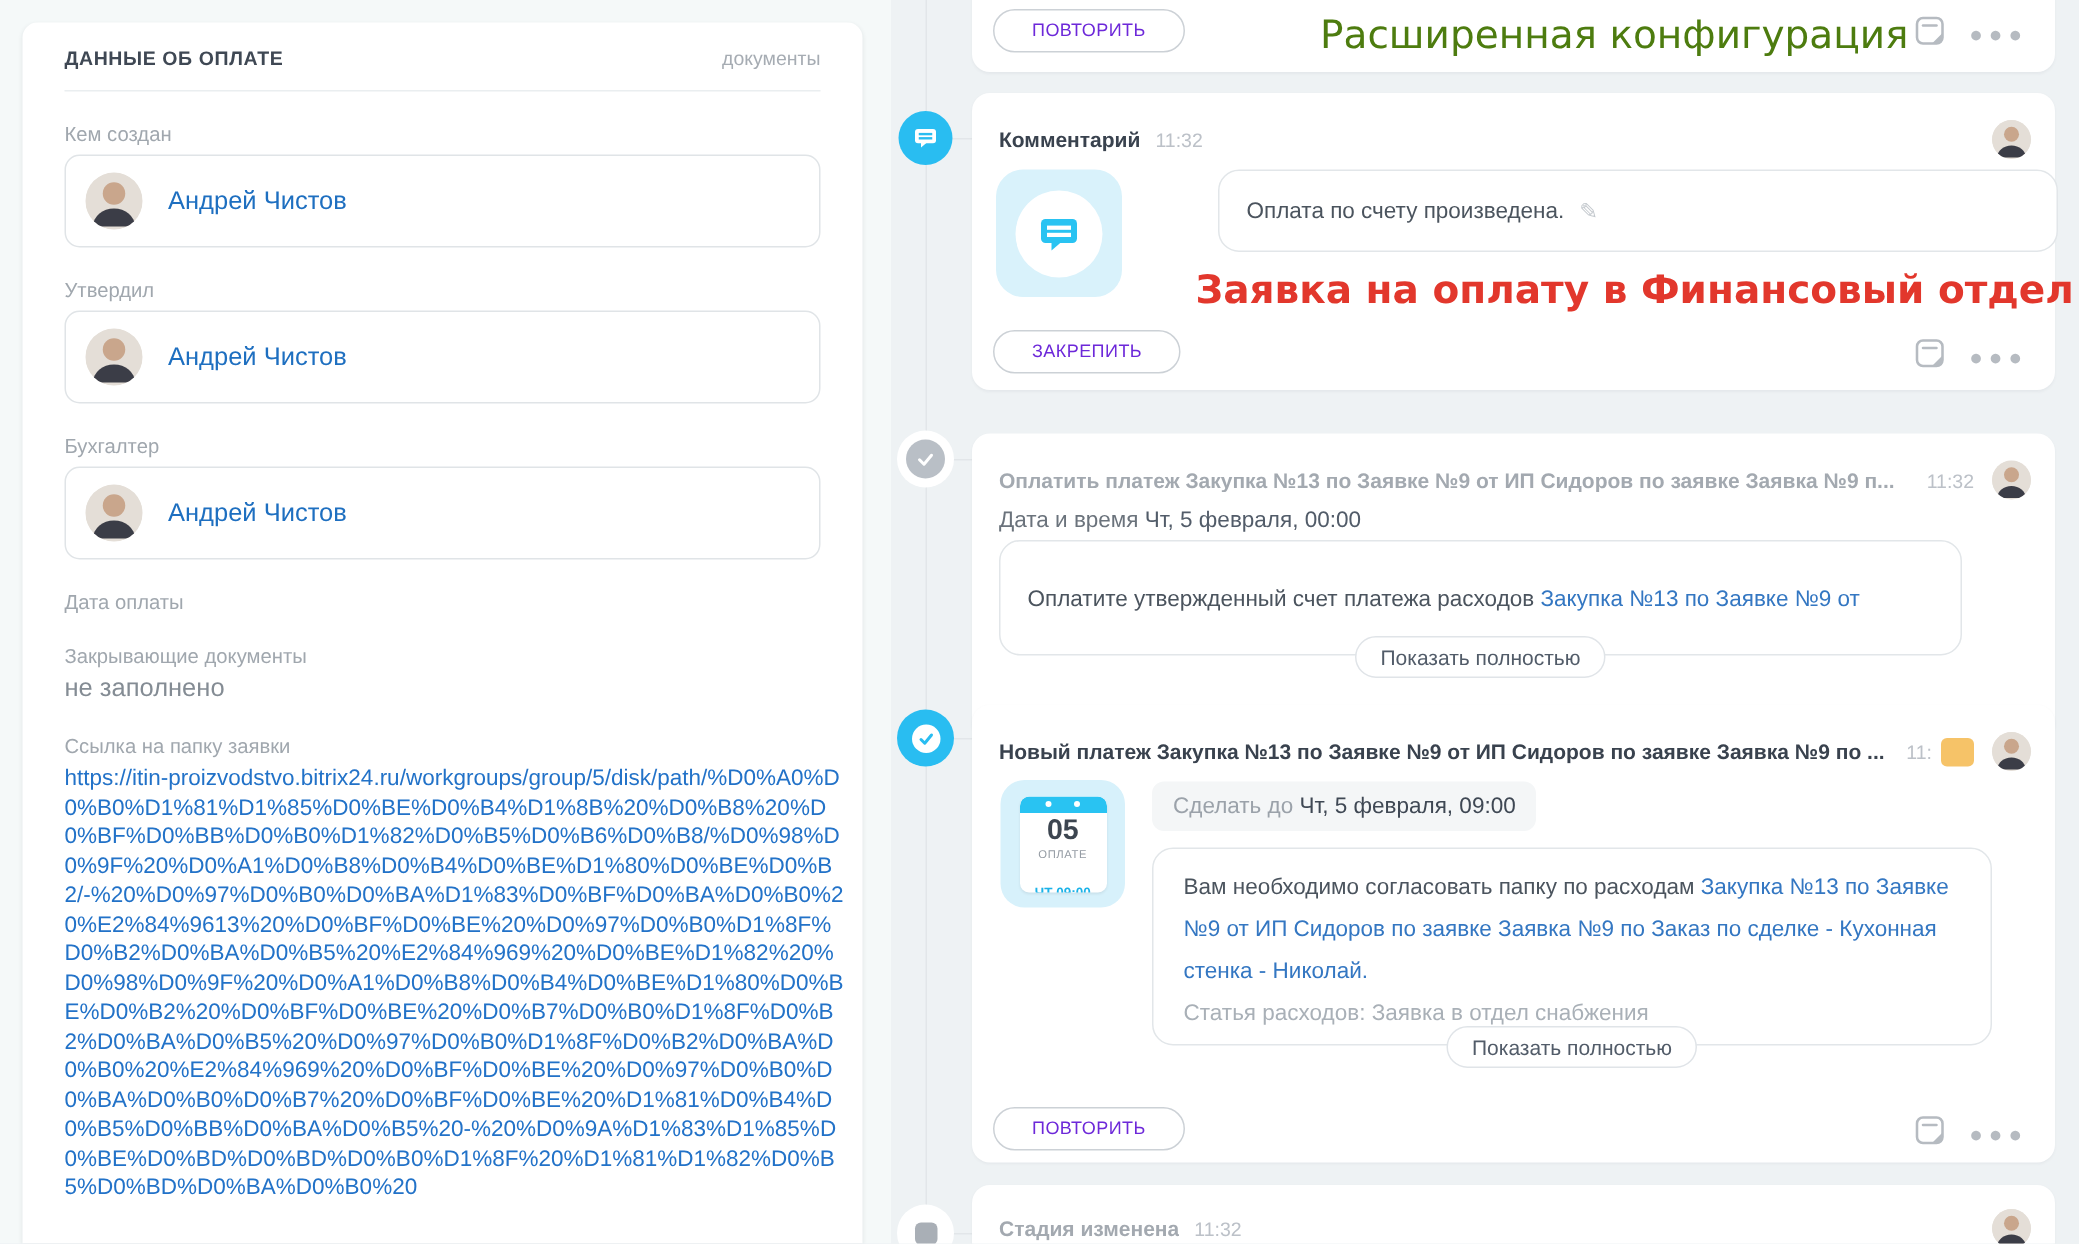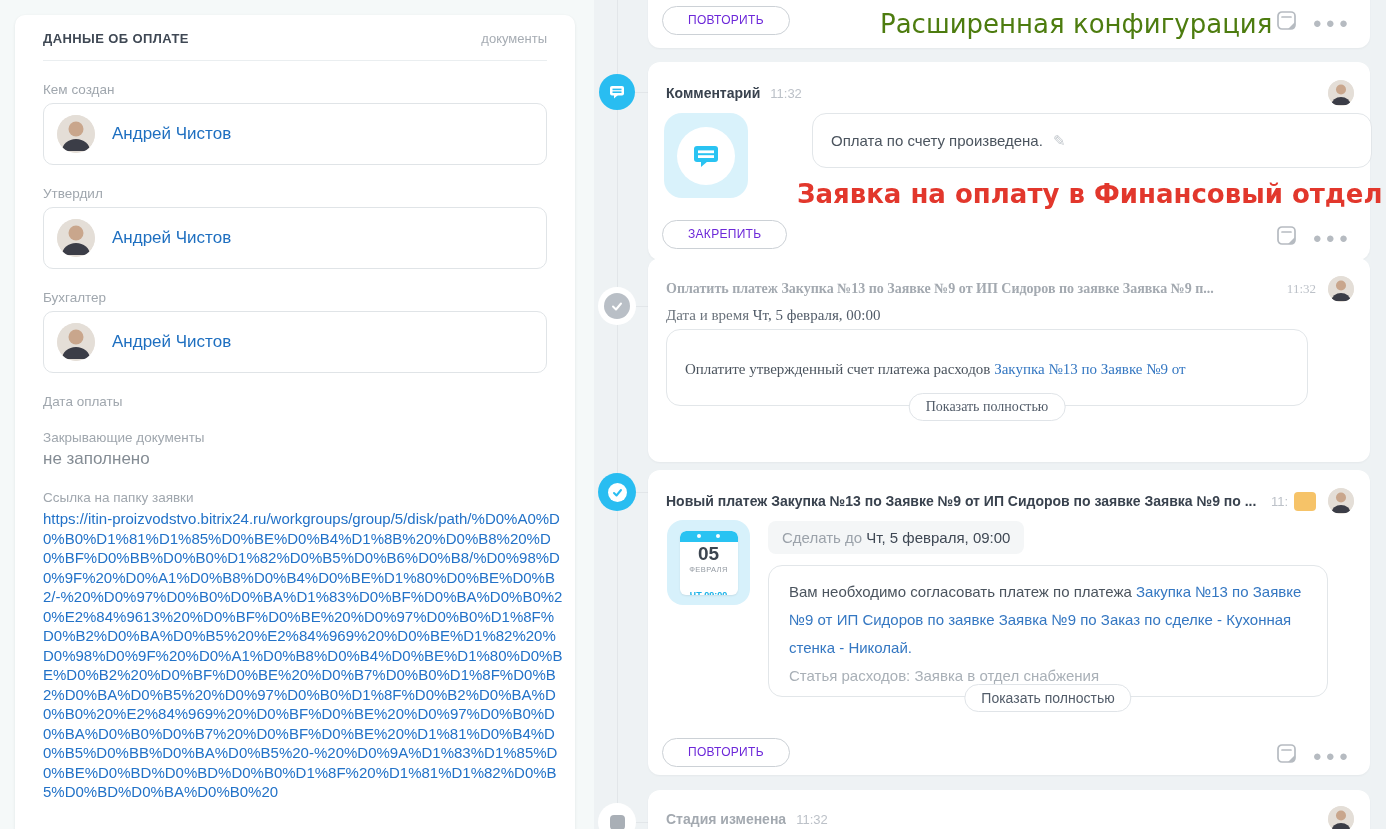--- a/index.html
+++ b/index.html
@@ -244,21 +244,21 @@
     <div class="foot-icons" style="top:163px;">
       <span class="note-ic"><svg width="21" height="21" viewBox="0 0 21 21">
             <rect x="2" y="2" width="17" height="17" rx="4" fill="none" stroke="#b6bbc1" stroke-width="1.7"></rect>
             <line x1="6" y1="7" x2="15" y2="7" stroke="#b6bbc1" stroke-width="1.7" stroke-linecap="round"></line>
             <path d="M12 19 L19 12 L19 15 Q19 19 15 19 Z" fill="#b6bbc1"></path>
           </svg></span>
       <span class="dots">●●●</span>
     </div>
   </div>
 
-  <div class="card" style="top:258px;height:204px;font-family:Liberation Serif, serif;">
+  <div class="card" style="top:289px;height:204px;">
     <div class="card-head">
       <span class="card-title done">Оплатить платеж Закупка №13 по Заявке №9 от ИП Сидоров по заявке Заявка №9 п...</span>
       <span class="time">11:32</span>
       <span class="avatar av26 head-avatar"><svg width="26" height="26" viewBox="0 0 26 26">
             <circle cx="13" cy="13" r="13" fill="#e4ded7"></circle>
             <path d="M3.5 25 a9.5 8 0 0 1 19 0 Z" fill="#3b3d47"></path>
             <circle cx="13" cy="9.5" r="5" fill="#c9a68c"></circle>
           </svg></span>
     </div>
     <div style="position:absolute;left:18px;top:49px;font-size:15px;">
@@ -283,30 +283,30 @@
             <circle cx="13" cy="9.5" r="5" fill="#c9a68c"></circle>
           </svg></span>
     </div>
     <div class="cal-outer">
       <div class="cal-card">
         <div class="cal-strip">
             <i></i>
             <i></i>
           </div>
         <div class="cal-day">05</div>
-        <div class="cal-month">ФЕВРАЛЯ</div>
+        <div class="cal-month">ОПЛАТЕ</div>
         <div class="cal-wd">ЧТ 09:00</div>
       </div>
     </div>
     <div class="due-box">
       <span class="due-label">Сделать до </span><span class="due-value">Чт, 5 февраля, 09:00</span>
     </div>
     <div class="bubble-wrap" style="left:120px;top:95px;width:560px;height:132px;">
       <div class="bubble" style="width:560px;height:132px;padding:12px 20px;line-height:28px;overflow:hidden;">
-        <span>Вам необходимо согласовать платеж по платежа </span><a class="t-link">Закупка №13 по Заявке №9 от ИП Сидоров по заявке Заявка №9 по Заказ по сделке - Кухонная стенка - Николай.</a>
+        <span>Вам необходимо согласовать папку по расходам </span><a class="t-link">Закупка №13 по Заявке №9 от ИП Сидоров по заявке Заявка №9 по Заказ по сделке - Кухонная стенка - Николай.</a>
         <div class="t-note" style="white-space:nowrap;">Статья расходов: Заявка в отдел снабжения</div>
       </div>
       <div class="show-more">Показать полностью</div>
     </div>
     <div class="pill-btn" style="left:14px;top:268px;">ПОВТОРИТЬ</div>
     <div class="foot-icons" style="top:273px;">
       <span class="note-ic"><svg width="21" height="21" viewBox="0 0 21 21">
             <rect x="2" y="2" width="17" height="17" rx="4" fill="none" stroke="#b6bbc1" stroke-width="1.7"></rect>
             <line x1="6" y1="7" x2="15" y2="7" stroke="#b6bbc1" stroke-width="1.7" stroke-linecap="round"></line>
             <path d="M12 19 L19 12 L19 15 Q19 19 15 19 Z" fill="#b6bbc1"></path>

